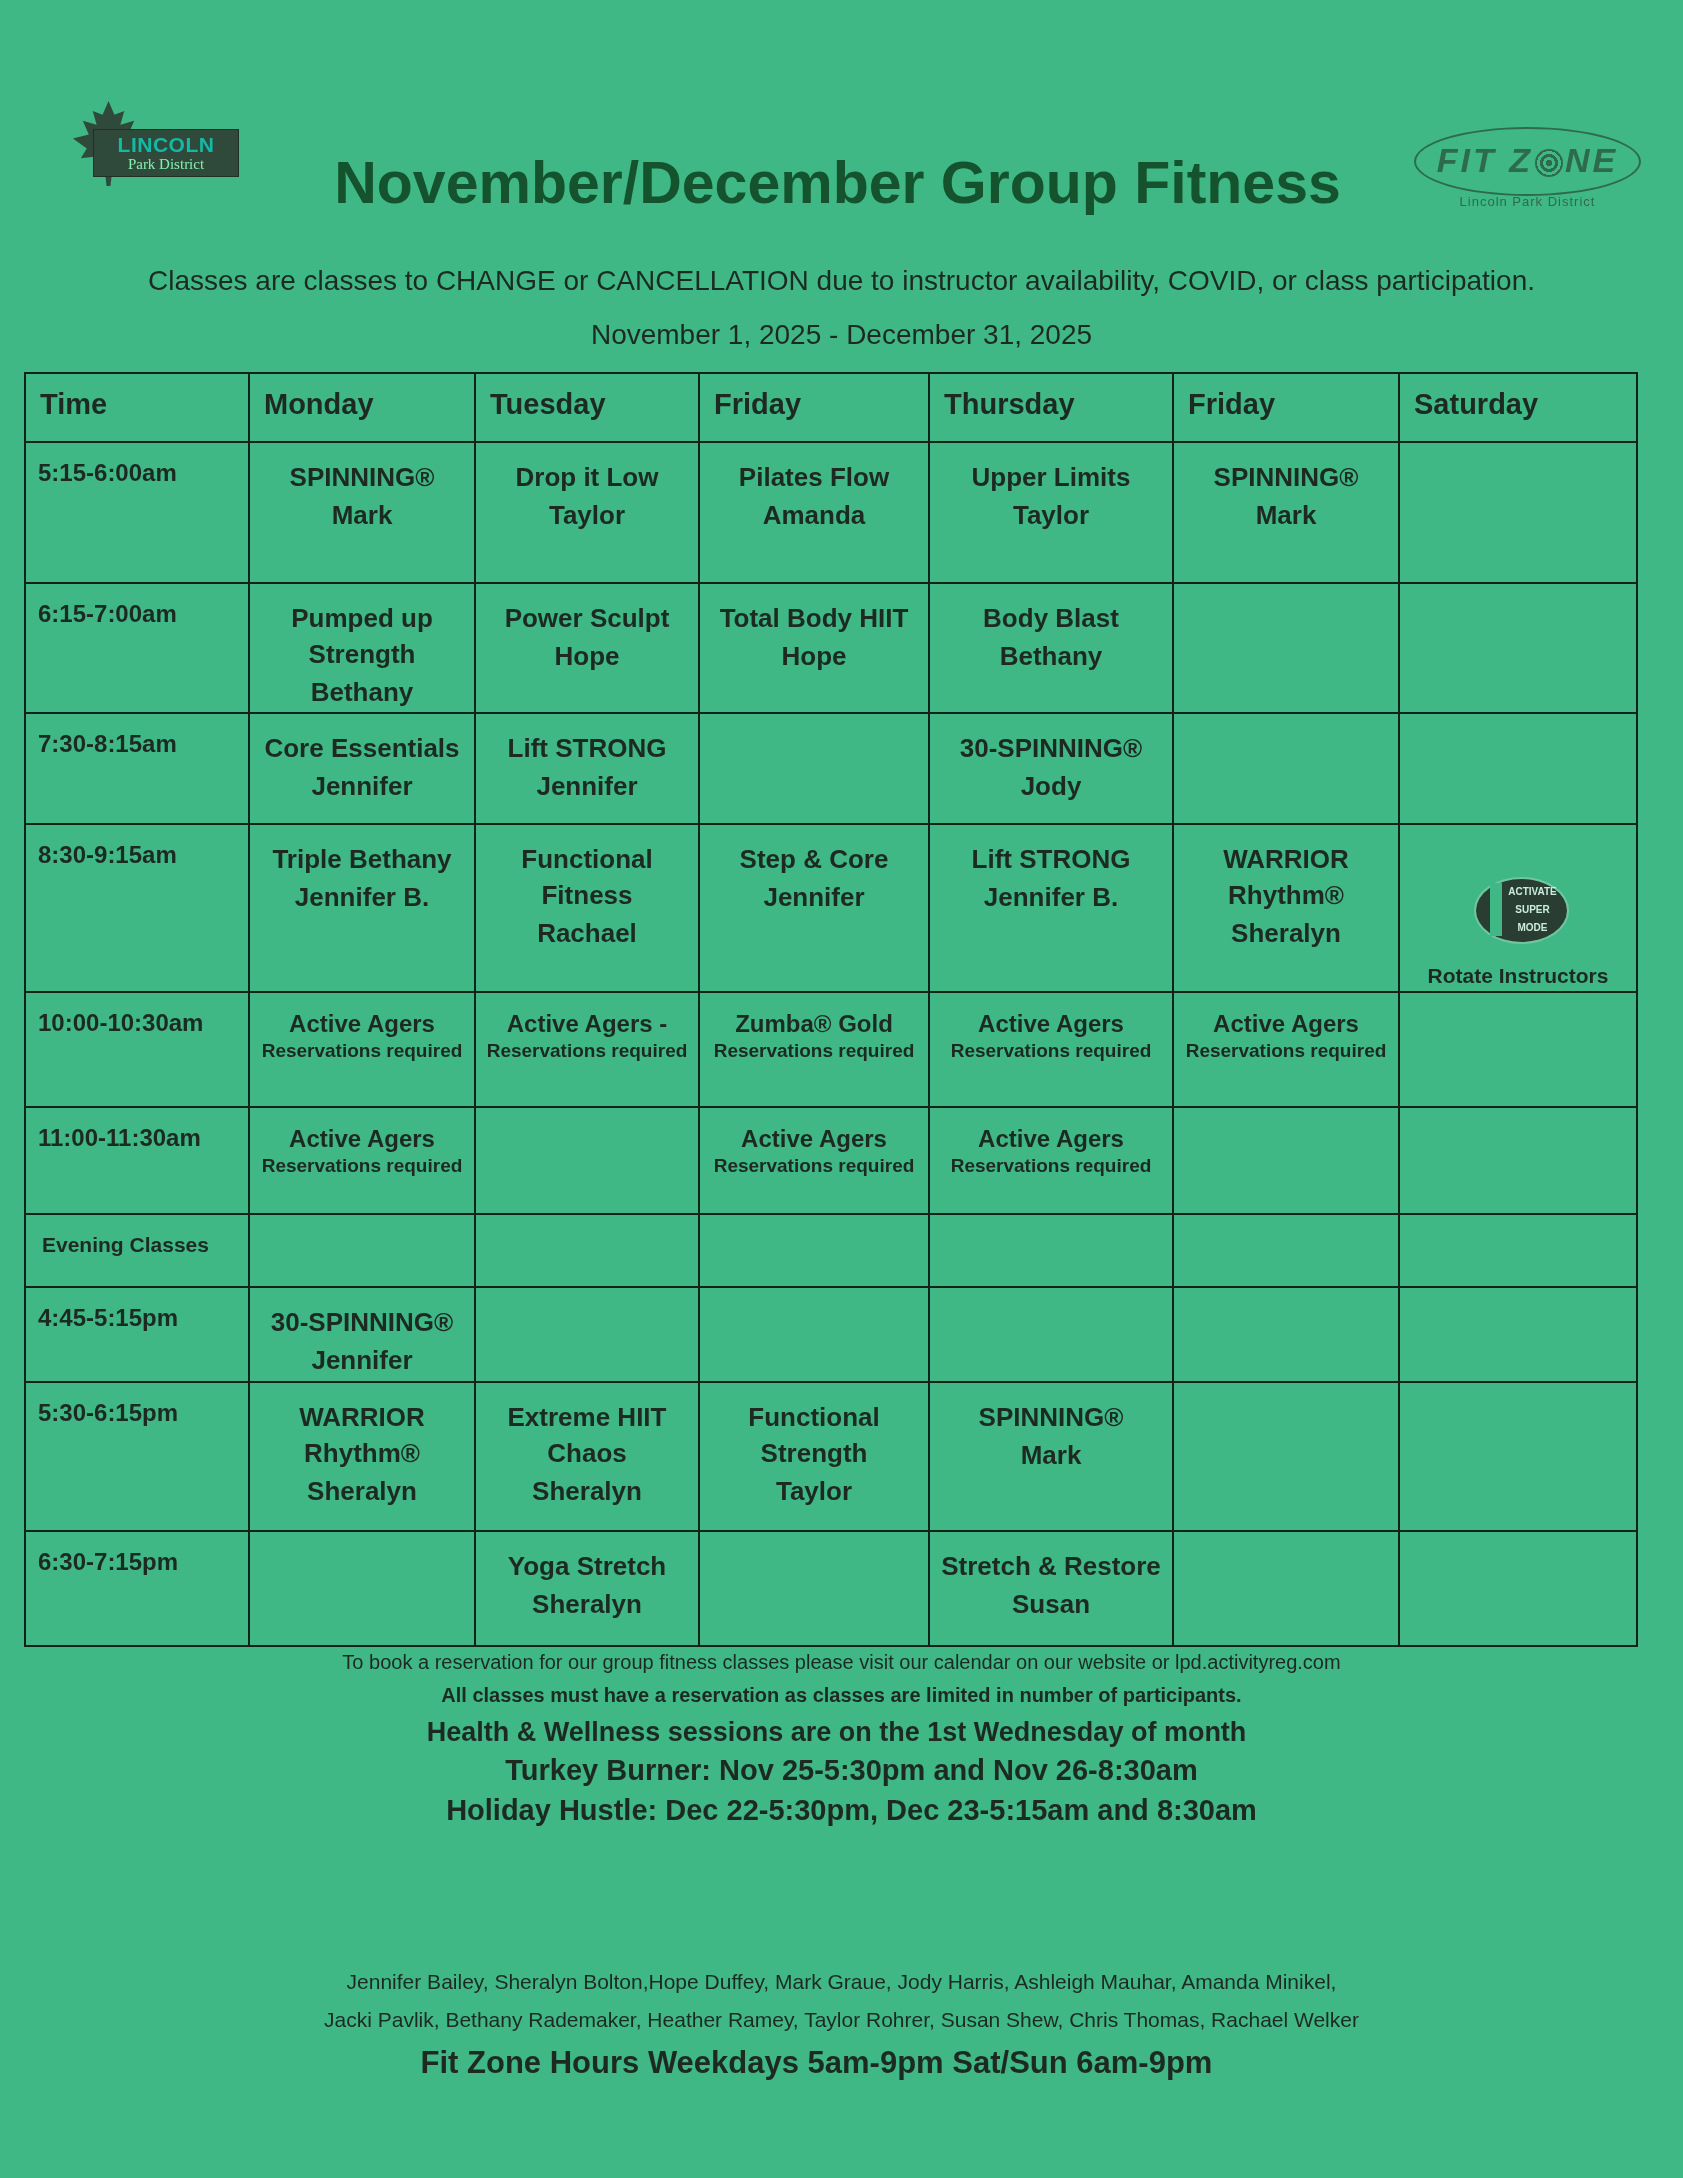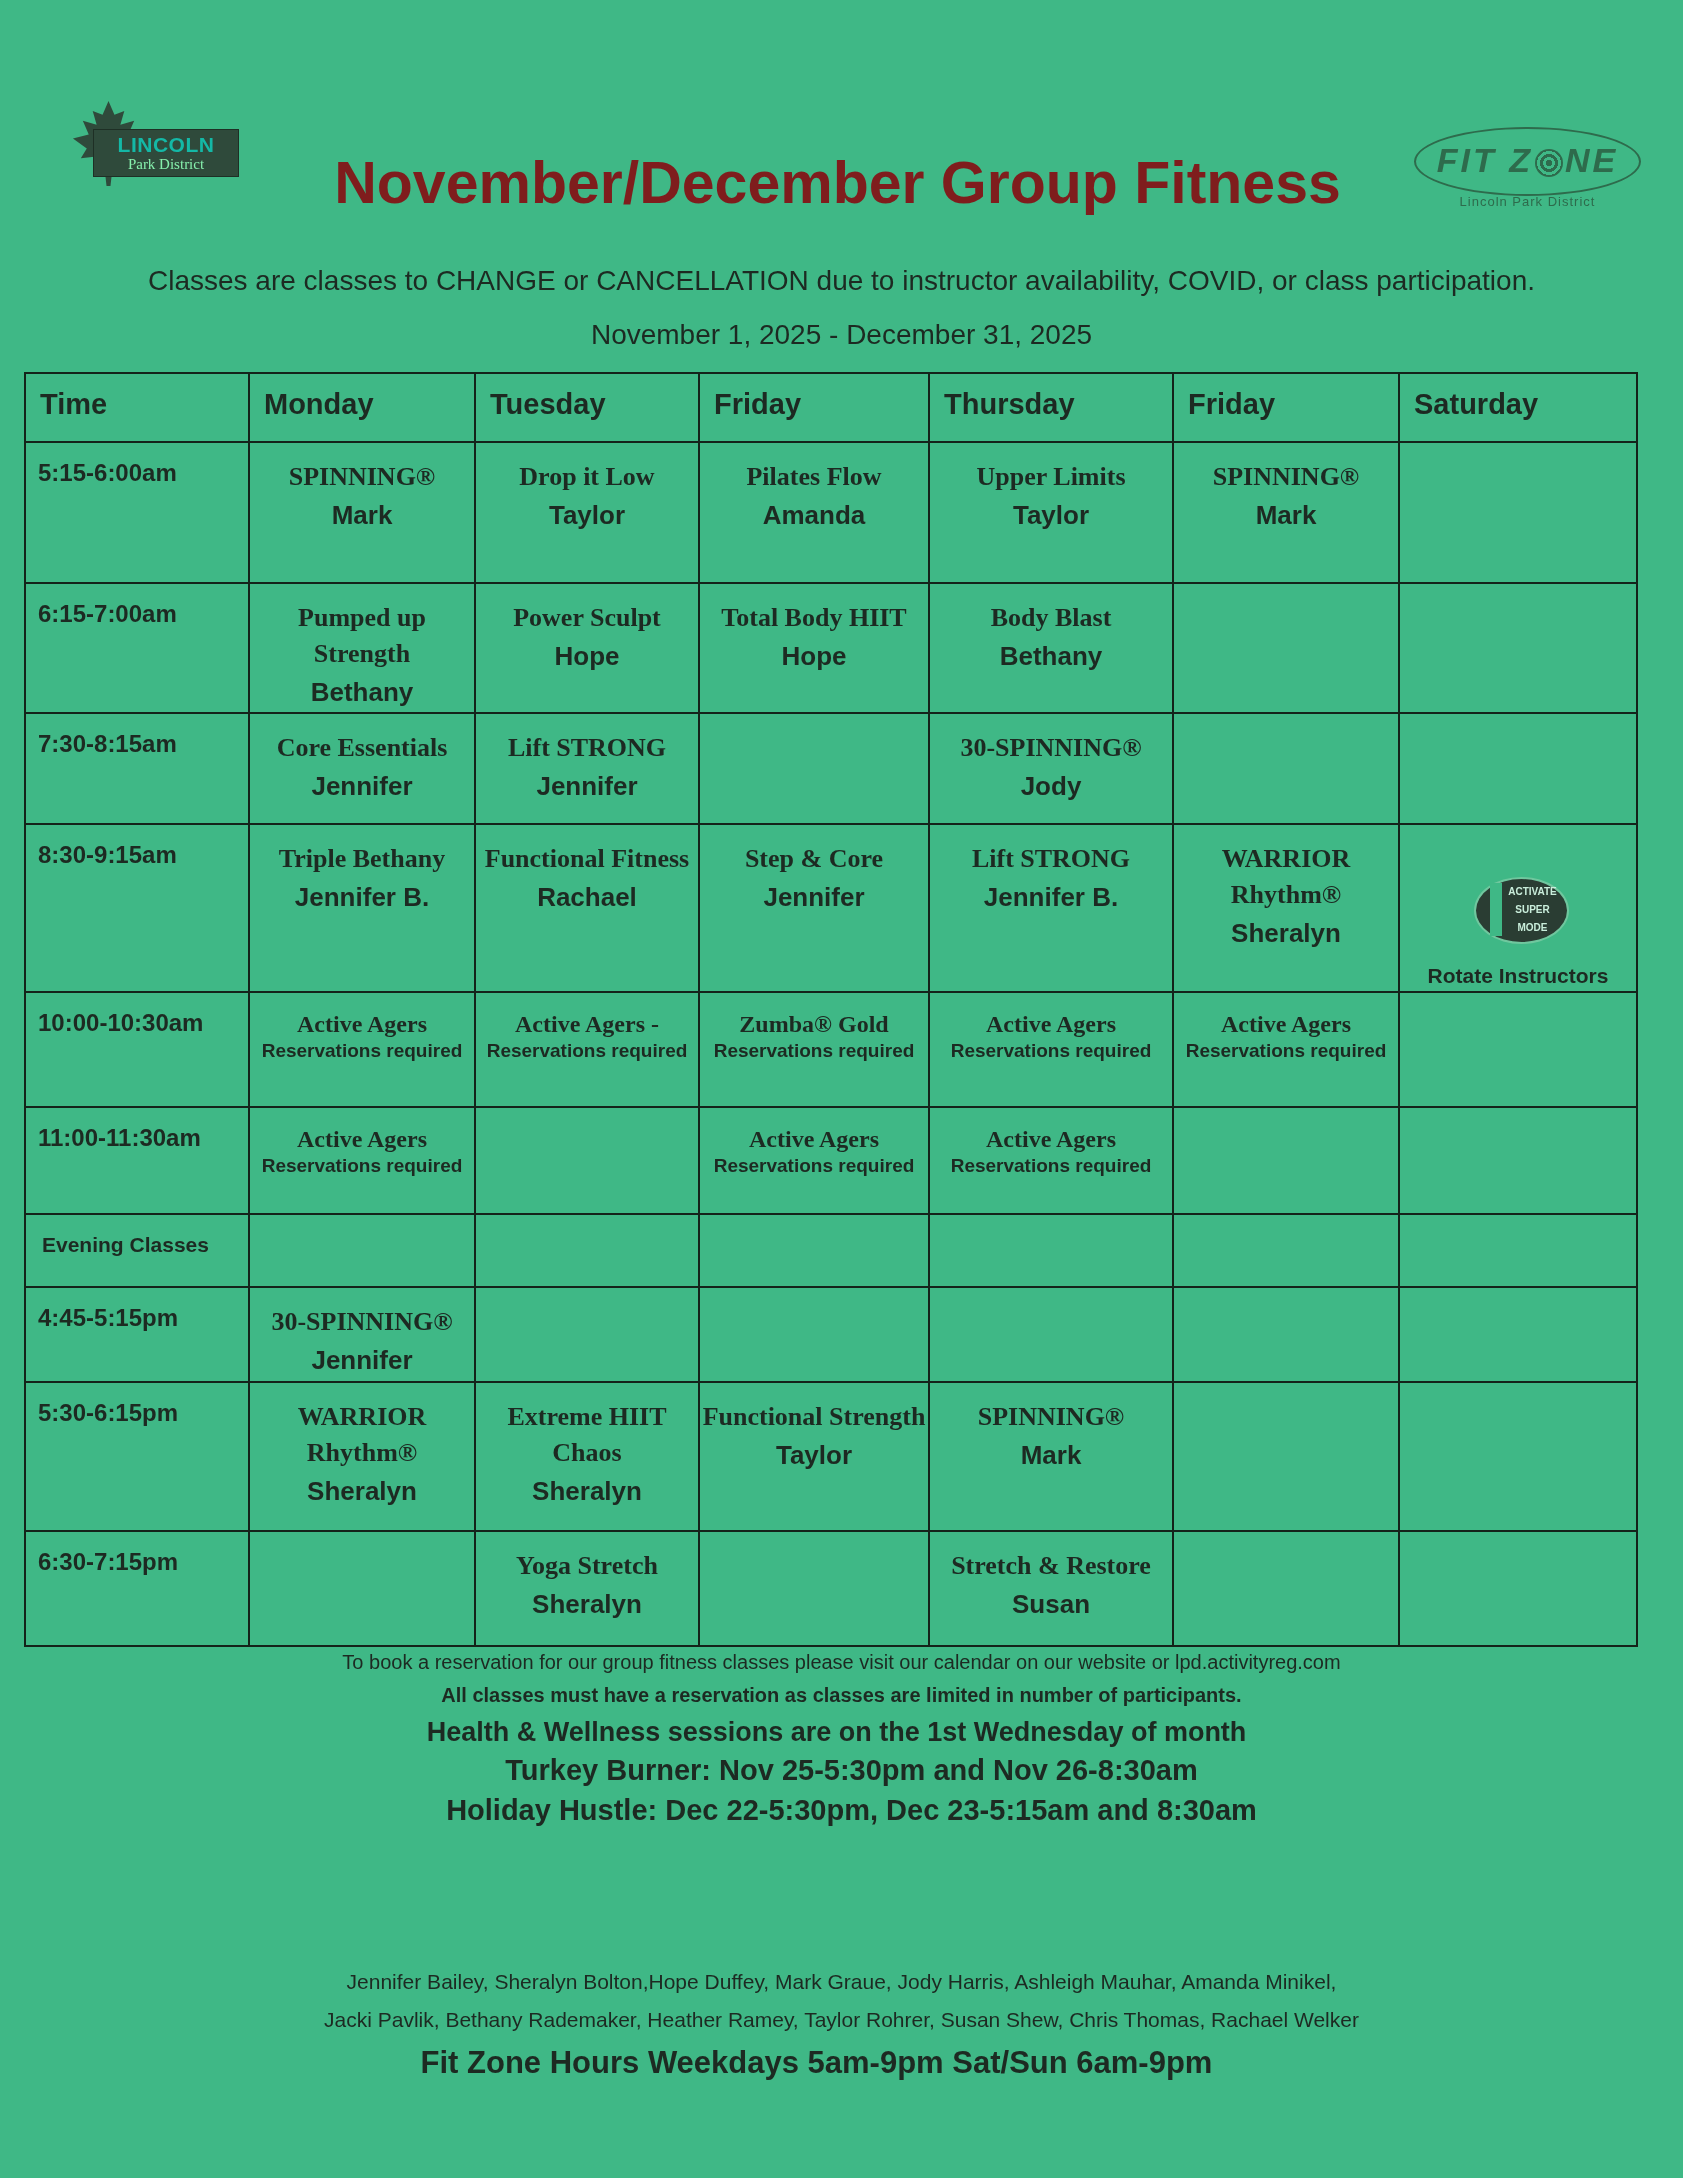--- a/index.html
+++ b/index.html
@@ -39,21 +39,21 @@
     background: radial-gradient(circle, #2e6b4c 0 3px, #3fb886 3px 6px, #2e6b4c 6px 9px, #3fb886 9px 12px, #2e6b4c 12px 14px);
     vertical-align: middle; margin: 0 2px;
   }
   .logo-fz .fz-sub {
     position: absolute; left: 0; right: 0; top: 65px; text-align: center;
     font-size: 13px; color: #2e6b4c; letter-spacing: 1px;
   }
 
   .title {
     position: absolute; left: 0; right: 0; top: 149px; text-align: center;
-    font-size: 59px; font-weight: bold; color: #7f1d1d;
+    font-size: 59px; font-weight: bold; color: #14532d;
     padding-left: 0px;
   }
   .title span { display: inline-block; transform: translateX(-4px); }
   .subtitle {
     position: absolute; left: 0; right: 0; top: 265px; text-align: center;
     font-size: 28px; color: #1d2a22;
   }
   .dates {
     position: absolute; left: 0; right: 0; top: 319px; text-align: center;
     font-size: 28px; color: #1d2a22;
@@ -72,21 +72,21 @@
     text-align: left; font-size: 29px; font-weight: bold; padding: 14px 0 0 14px;
     height: 53px;
   }
   .time-cell {
     font-size: 24px; font-weight: bold; padding: 16px 0 0 12px !important;
   }
   .time-cell.evening { font-size: 21px; padding: 18px 0 0 16px !important; }
   .cls {
     text-align: center; font-weight: bold; padding-top: 16px !important;
   }
-  .cls .name { font-size: 26px; line-height: 36px; font-family: Liberation Serif, serif; }
+  .cls .name { font-size: 26px; line-height: 36px; }
   .cls .instr { font-size: 26px; line-height: 40px; }
   .cls .note { font-size: 19px; line-height: 23px; }
   .cls.small .name { font-size: 24px; line-height: 30px; }
 
   .badge-sm {
     display: inline-block; width: 97px; height: 65px; margin-top: 36px;
     position: relative;
   }
   .badge-sm .oval {
     position: absolute; left: 4px; top: 0; width: 91px; height: 63px; border-radius: 50%;

